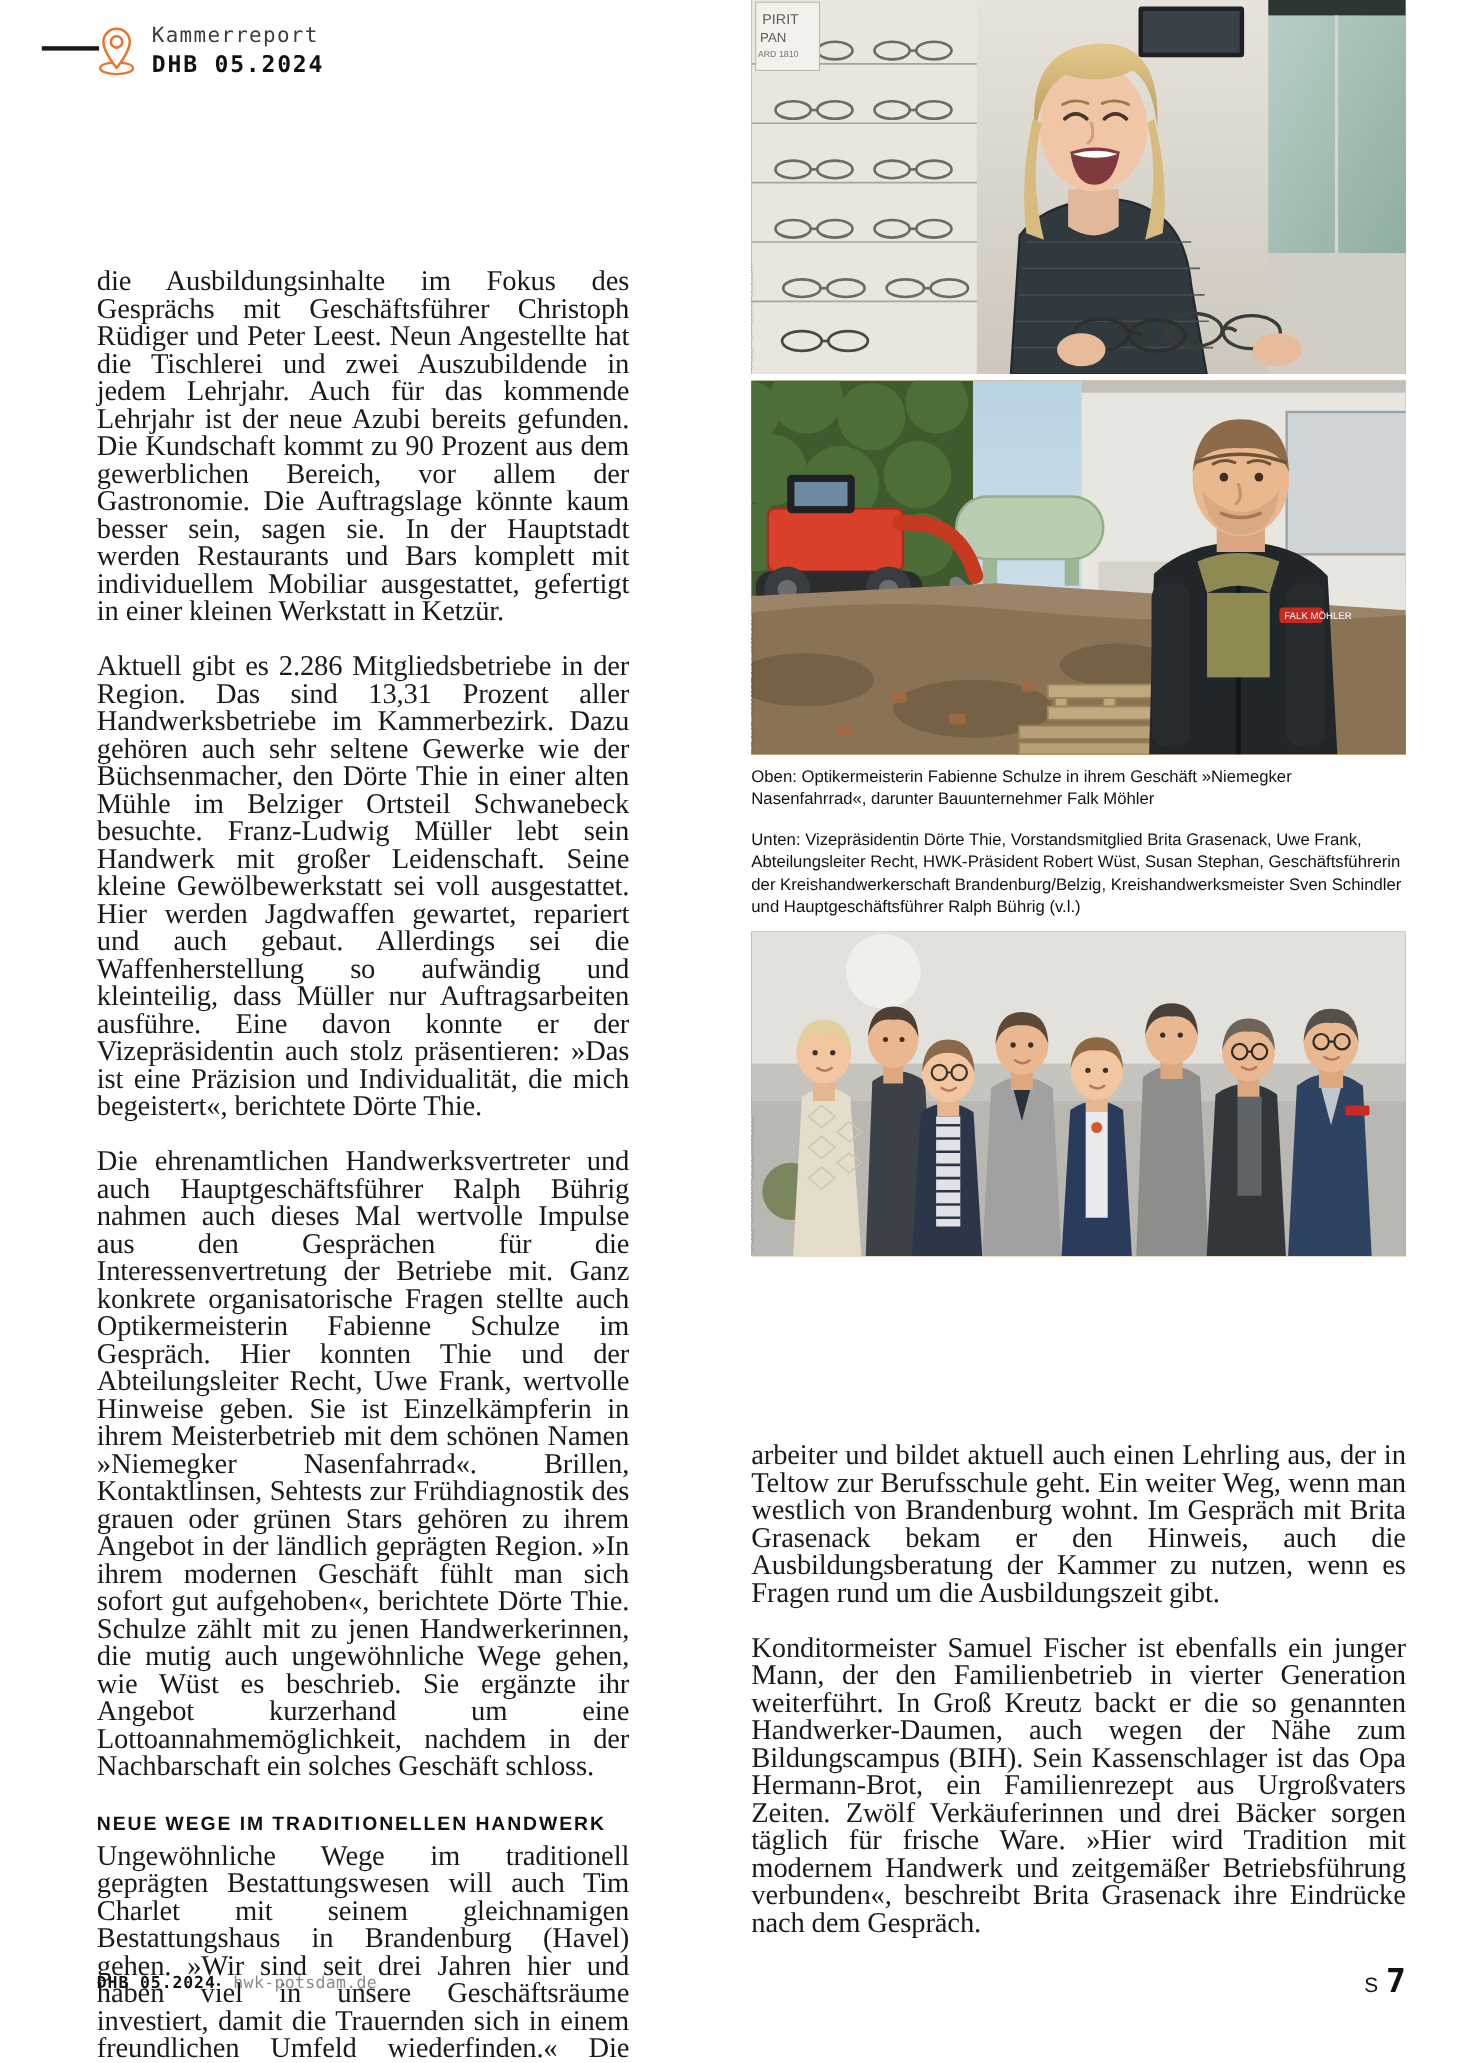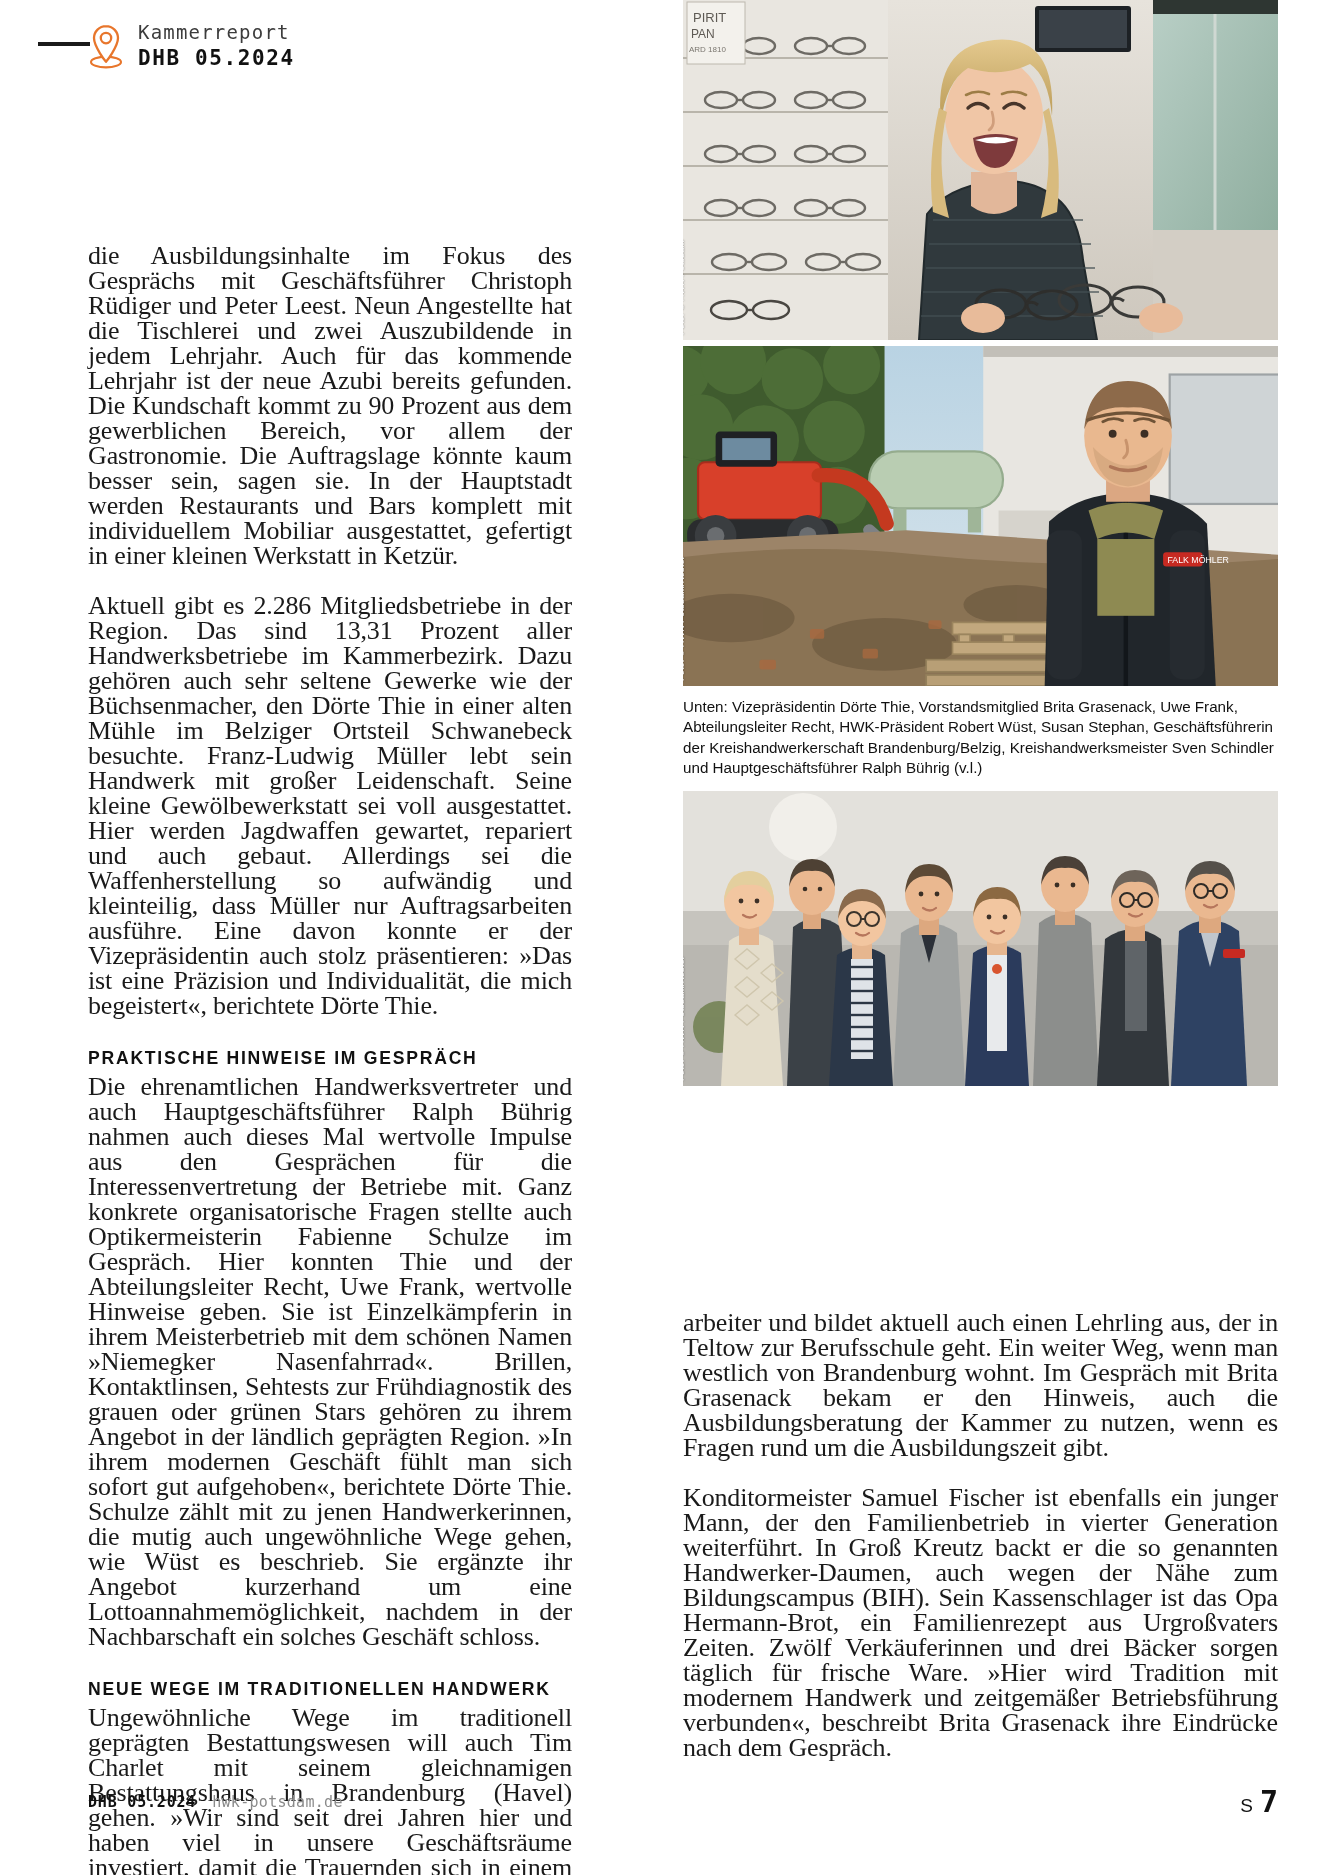--- a/index.html
+++ b/index.html
@@ -191,21 +191,20 @@
   <span class="header-text">
     <span class="kammerreport">Kammerreport</span>
     <span class="dhb-date">DHB 05.2024</span>
   </span>
 </div>
 
 <div class="col-left">
   <p class="body-p">die Ausbildungsinhalte im Fokus des Gesprächs mit Geschäfts­führer Christoph Rüdiger und Peter Leest. Neun Angestellte hat die Tischlerei und zwei Auszubildende in jedem Lehrjahr. Auch für das kommende Lehrjahr ist der neue Azubi bereits gefunden. Die Kundschaft kommt zu 90 Prozent aus dem gewerblichen Bereich, vor allem der Gastronomie. Die Auftragslage könnte kaum besser sein, sagen sie. In der Hauptstadt werden Restaurants und Bars komplett mit individuellem Mobiliar ausgestattet, gefertigt in einer kleinen Werkstatt in Ketzür.</p>
   <p class="body-p">Aktuell gibt es 2.286 Mitgliedsbetriebe in der Region. Das sind 13,31 Prozent aller Handwerksbetriebe im Kammerbezirk. Dazu gehören auch sehr seltene Gewerke wie der Büchsenmacher, den Dörte Thie in einer alten Mühle im Belziger Ortsteil Schwanebeck besuchte. Franz-Ludwig Müller lebt sein Handwerk mit großer Leidenschaft. Seine kleine Gewölbewerkstatt sei voll ausgestat­tet. Hier werden Jagdwaffen gewartet, repariert und auch gebaut. Allerdings sei die Waffenherstellung so aufwändig und kleinteilig, dass Müller nur Auftragsarbeiten ausführe. Eine davon konnte er der Vizepräsidentin auch stolz präsentieren: »Das ist eine Präzision und Individualität, die mich begeistert«, berichtete Dörte Thie.</p>
 
-  <h2 class="sec-head">Praktische Hinweise im Gespräch</h2>
   <p class="body-p">Die ehrenamtlichen Handwerksvertreter und auch Hauptgeschäfts­führer Ralph Bührig nahmen auch dieses Mal wertvolle Impulse aus den Gesprächen für die Interessenvertretung der Betriebe mit. Ganz konkrete organisatorische Fragen stellte auch Optikermeis­terin Fabienne Schulze im Gespräch. Hier konnten Thie und der Abteilungsleiter Recht, Uwe Frank, wertvolle Hinweise geben. Sie ist Einzelkämpferin in ihrem Meisterbetrieb mit dem schönen Na­men »Niemegker Nasenfahrrad«. Brillen, Kontaktlinsen, Sehtests zur Frühdiagnostik des grauen oder grünen Stars gehören zu ihrem Angebot in der ländlich geprägten Region. »In ihrem modernen Geschäft fühlt man sich sofort gut aufgehoben«, berichtete Dörte Thie. Schulze zählt mit zu jenen Handwerkerinnen, die mutig auch ungewöhnliche Wege gehen, wie Wüst es beschrieb. Sie ergänzte ihr Angebot kurzerhand um eine Lottoannahmemöglichkeit, nach­dem in der Nachbarschaft ein solches Geschäft schloss.</p>
 
   <h2 class="sec-head">Neue Wege im traditionellen Handwerk</h2>
   <p class="body-p">Ungewöhnliche Wege im traditionell geprägten Bestattungswesen will auch Tim Charlet mit seinem gleichnamigen Bestattungshaus in Brandenburg (Havel) gehen. »Wir sind seit drei Jahren hier und haben viel in unsere Geschäftsräume investiert, damit die Trauernden sich in einem freundlichen Umfeld wiederfinden.« Die Familie, Schwester und Mutter, unterstützen nach Kräften und organisieren auch ausgefallene Wünsche der Angehörigen, erfuhr Robert Wüst. Gern würde man mit anderen Bestattungs­häusern gemeinsam an einem Strang ziehen, dafür haben sie sich der Berlin-Brandenburgischen Bestatter-Innung angeschlossen. In Wusterwitz übernahm Tim Buchholz den Sanitär- und Heizungs-Installationsbetrieb von seinem Vater. Er beschäftigt sechs Mit­</p>
 </div>
 
 <div class="col-right-top">
 
   <div class="photo" style="height:340px;">
     <svg class="ph-svg" viewBox="0 0 595 340" preserveAspectRatio="xMidYMid slice" xmlns="http://www.w3.org/2000/svg">
@@ -451,20 +450,21 @@
         <path d="M438 68 q9 -4 18 1" fill="none" stroke="#6f5337" stroke-width="2.6" stroke-linecap="round"></path>
         <path d="M430 86 q4 12 -2 16" fill="none" stroke="#c8936c" stroke-width="2.6" stroke-linecap="round"></path>
         <path d="M416 110 q16 7 32 0" fill="none" stroke="#a8684f" stroke-width="3" stroke-linecap="round"></path>
 
         <path d="M400 92 q32 34 64 0 q-4 34 -32 36 q-28 -2 -32 -36z" fill="#b98e68" opacity="0.35"></path>
       </g>
     </svg>
     <span class="photo-credit">Foto: © HWK Potsdam/Köster</span>
   </div>
 
+  <p class="caption">Oben: Optikermeisterin Fabienne Schulze in ihrem Geschäft »Niemegker Nasenfahrrad«, darunter Bauunternehmer Falk Möhler</p>
   <p class="caption">Unten: Vizepräsidentin Dörte Thie, Vorstandsmitglied Brita Grasenack, Uwe Frank, Abteilungsleiter Recht, HWK-Präsident Robert Wüst, Susan Stephan, Geschäftsführerin der Kreishandwerkerschaft Brandenburg/Belzig, Kreishandwerksmeister Sven Schindler und Hauptgeschäftsführer Ralph Bührig (v.l.)</p>
 
   <div class="photo" style="height:295px;margin-top:12px;">
     <svg class="ph-svg" viewBox="0 0 595 295" preserveAspectRatio="xMidYMid slice" xmlns="http://www.w3.org/2000/svg">
       <rect width="595" height="295" fill="#d9d7d2"></rect>
       <rect x="0" y="0" width="595" height="120" fill="#e3e1dc"></rect>
       <rect x="0" y="120" width="595" height="34" fill="#c6c4be"></rect>
       <rect x="0" y="154" width="595" height="141" fill="#b9b7b1"></rect>
 
       <circle cx="120" cy="36" r="34" fill="#f1efea"></circle>

